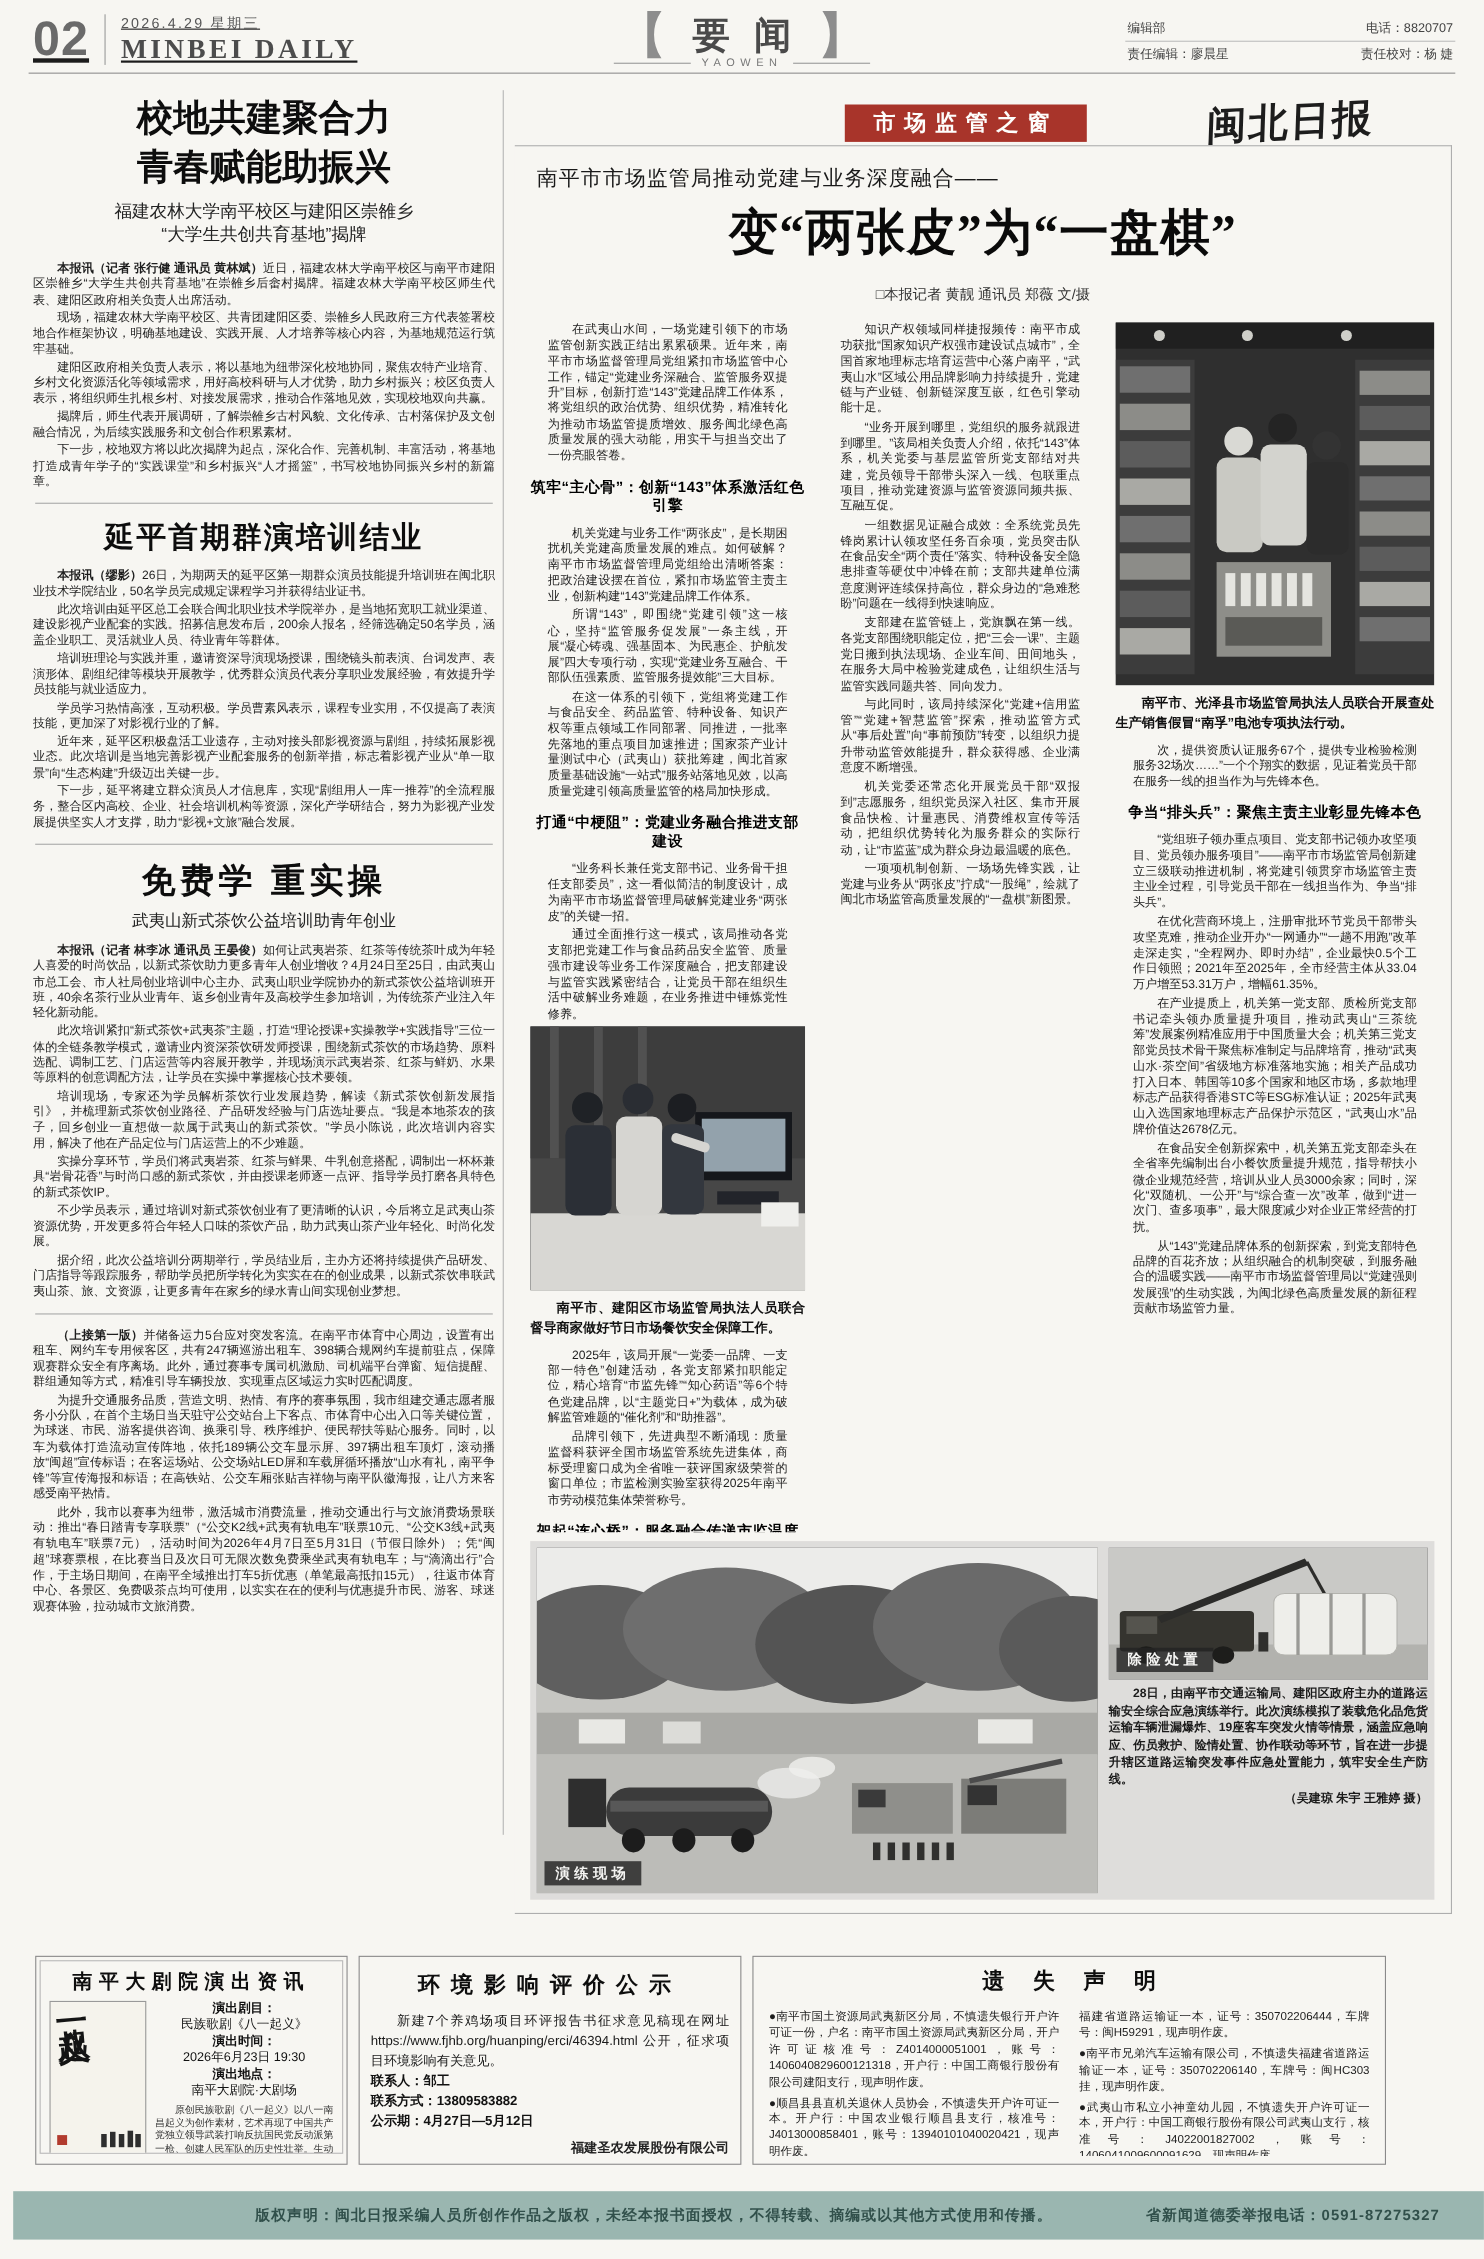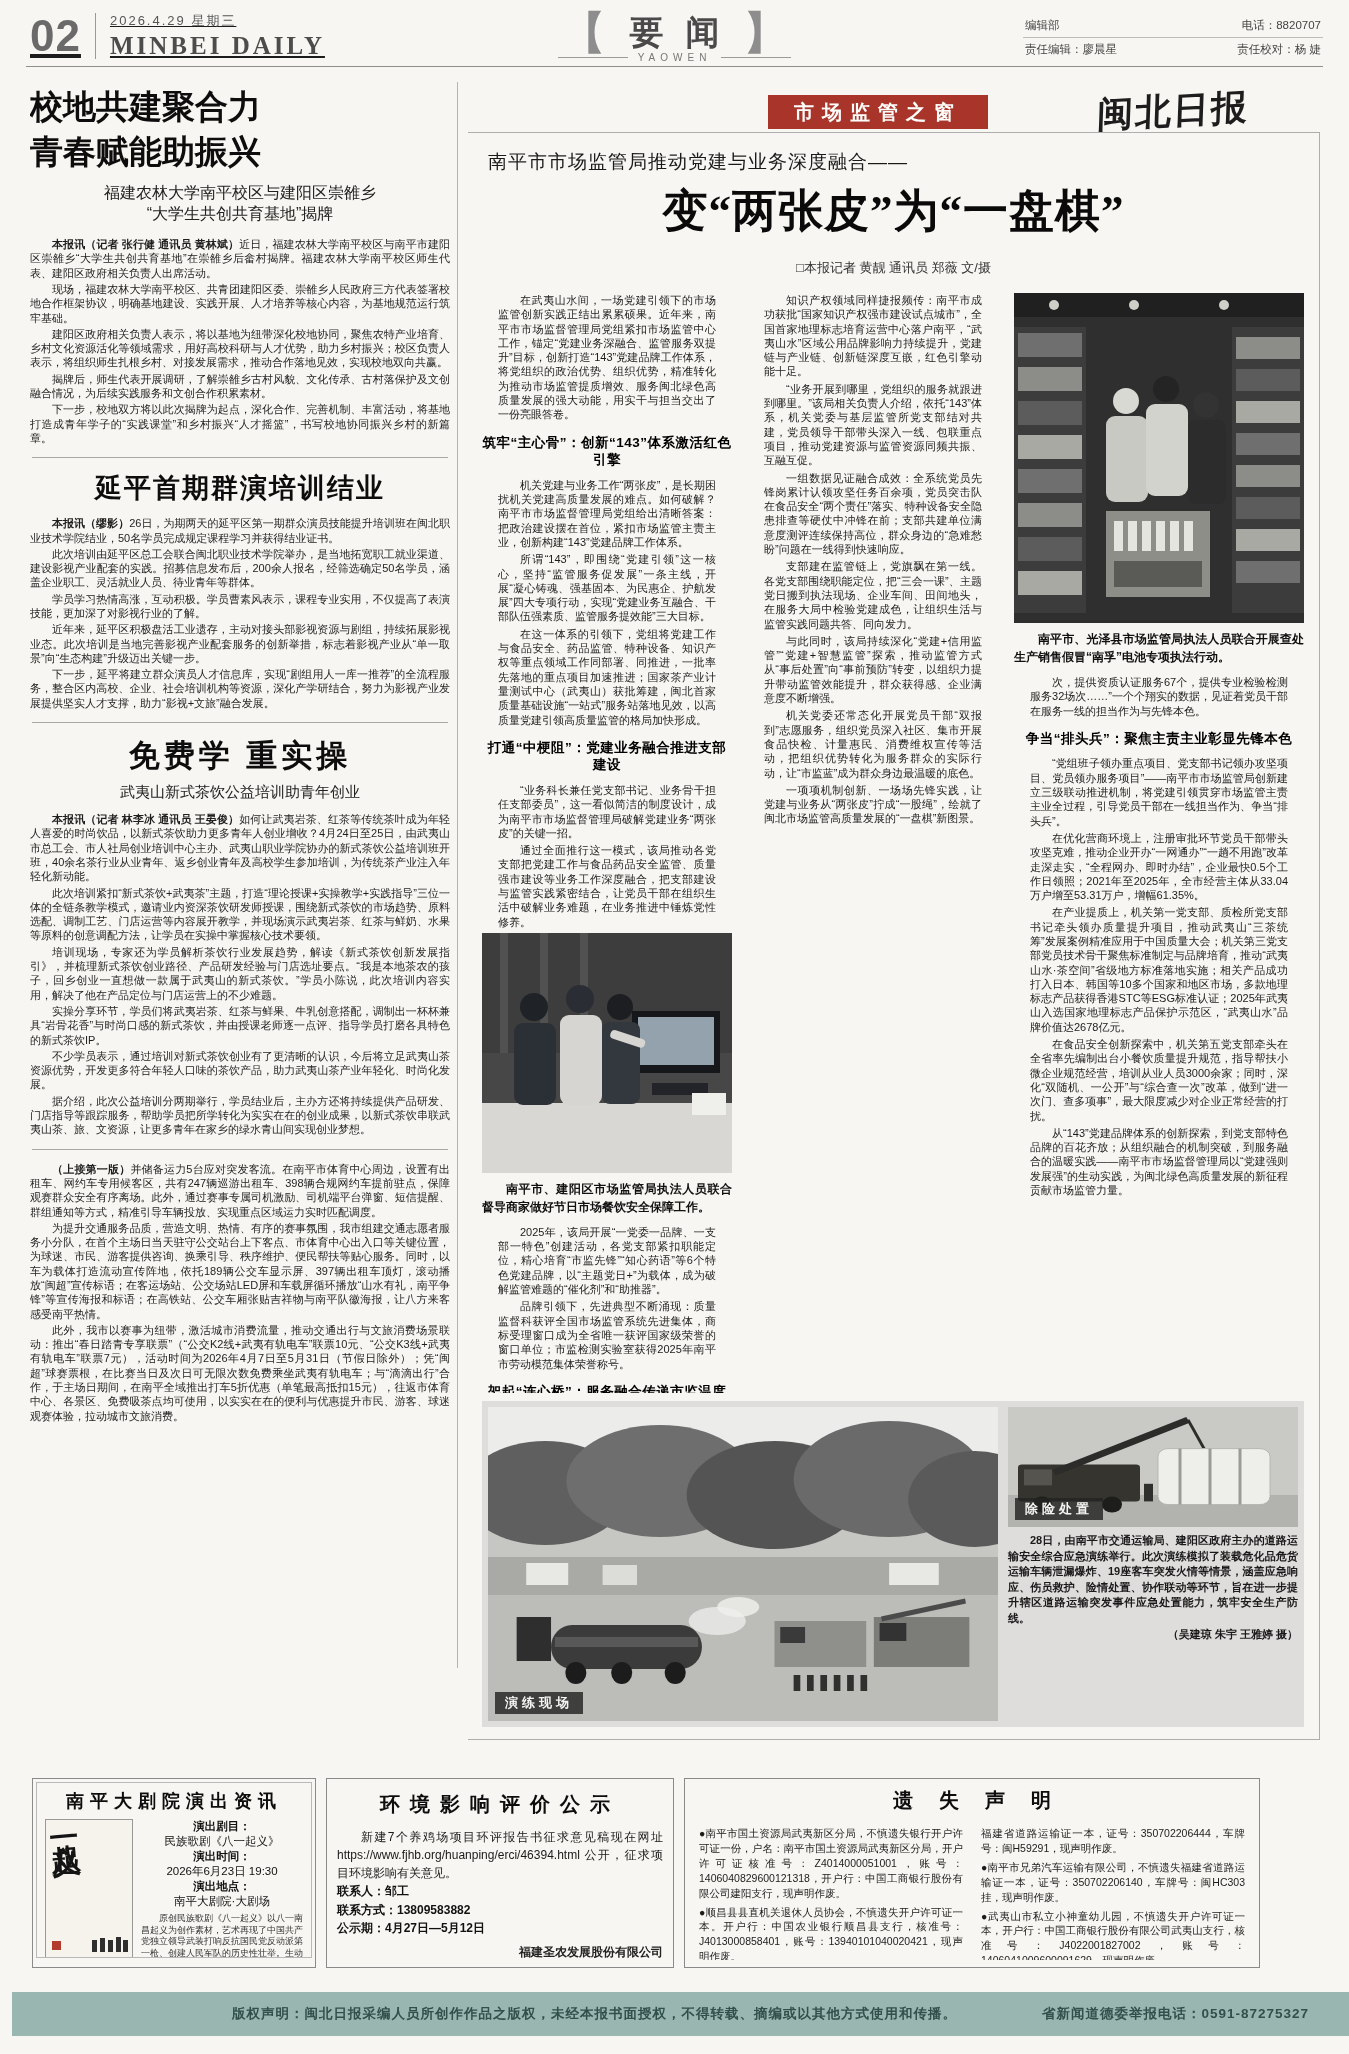--- a/index.html
+++ b/index.html
@@ -23,21 +23,21 @@
   .pline{width:70px;height:1px;background:#9a9a9a;}
   .pinyin{font-size:10px;color:#777;letter-spacing:5px;}
   .hdr-right{position:absolute;right:0;top:6px;display:flex;align-items:center;gap:26px;flex-direction:column;}
   .infobox{width:300px;font-size:11.5px;color:#444;}
   .irow{display:flex;justify-content:space-between;padding:4px 2px;}
   .irow+.irow{border-top:1px solid #bdbdbd;}
   .logo{font-family:"Liberation Serif",serif;font-size:36px;font-weight:900;color:#1d1d1d;transform:rotate(-3deg) skewX(-5deg);letter-spacing:2px;}
   
   .leftcol{position:absolute;left:30px;top:82px;width:420px;height:1586px;overflow:hidden;}
   .lc-div{position:absolute;left:457px;top:82px;height:1586px;width:1px;background:#b5b5b5;}
-  .a1-title{font-size:33px;font-weight:bold;line-height:1.18;color:#0d0d0d;margin-top:6px;}
+  .a1-title{font-size:33px;font-weight:bold;text-align:center;line-height:1.18;color:#0d0d0d;margin-top:6px;}
   .a1-sub{font-size:16px;text-align:center;line-height:1.35;color:#222;margin:10px 0 12px;}
   .bp{font-size:11px;line-height:1.3;text-align:justify;text-indent:2em;margin:0 0 2px;color:#1e1e1e;}
   .bp b{font-weight:bold;}
   .sep{border:0;border-top:1px solid #a8a8a8;margin:12px 2px;}
   .a2-title{font-size:27px;font-weight:bold;text-align:center;color:#0d0d0d;margin:4px 0 10px;letter-spacing:2px;}
   .a3-title{font-size:31px;font-weight:bold;text-align:center;color:#0d0d0d;margin:4px 0 6px;letter-spacing:4px;}
   .a3-sub{font-size:15px;text-align:center;color:#222;margin:0 0 10px;}
   
   .feature{position:absolute;left:468px;top:132px;width:852px;height:1608px;border:1px solid #aeaeae;border-left:0;background:#f7f6f2;box-sizing:border-box;}
   .badge{position:absolute;top:-38px;left:300px;height:34px;line-height:34px;padding:0 26px;background:#a8342a;color:#fdfdfb;font-size:20px;font-weight:bold;letter-spacing:8px;}
@@ -145,20 +145,21 @@
         <p class="bp"><b></b><span>下一步，校地双方将以此次揭牌为起点，深化合作、完善机制、丰富活动，将基地打造成青年学子的“实践课堂”和乡村振兴“人才摇篮”，书写校地协同振兴乡村的新篇章。</span></p>
       </div>
   </div>
   <hr class="sep">
   <div>
     <div class="a2-title">延平首期群演培训结业</div>
     <div>
 
     <p class="bp"><b>本报讯（缪影）</b><span>26日，为期两天的延平区第一期群众演员技能提升培训班在闽北职业技术学院结业，50名学员完成规定课程学习并获得结业证书。</span></p>
         <p class="bp"><b></b><span>此次培训由延平区总工会联合闽北职业技术学院举办，是当地拓宽职工就业渠道、建设影视产业配套的实践。招募信息发布后，200余人报名，经筛选确定50名学员，涵盖企业职工、灵活就业人员、待业青年等群体。</span></p>
+        <p class="bp"><b></b><span>培训班理论与实践并重，邀请资深导演现场授课，围绕镜头前表演、台词发声、表演形体、剧组纪律等模块开展教学，优秀群众演员代表分享职业发展经验，有效提升学员技能与就业适应力。</span></p>
         <p class="bp"><b></b><span>学员学习热情高涨，互动积极。学员曹素风表示，课程专业实用，不仅提高了表演技能，更加深了对影视行业的了解。</span></p>
         <p class="bp"><b></b><span>近年来，延平区积极盘活工业遗存，主动对接头部影视资源与剧组，持续拓展影视业态。此次培训是当地完善影视产业配套服务的创新举措，标志着影视产业从“单一取景”向“生态构建”升级迈出关键一步。</span></p>
         <p class="bp"><b></b><span>下一步，延平将建立群众演员人才信息库，实现“剧组用人一库一推荐”的全流程服务，整合区内高校、企业、社会培训机构等资源，深化产学研结合，努力为影视产业发展提供坚实人才支撑，助力“影视+文旅”融合发展。</span></p>
       </div>
   </div>
   <hr class="sep">
   <div>
     <div class="a3-title">免费学  重实操</div>
     <div class="a3-sub">武夷山新式茶饮公益培训助青年创业</div>
     <div>

